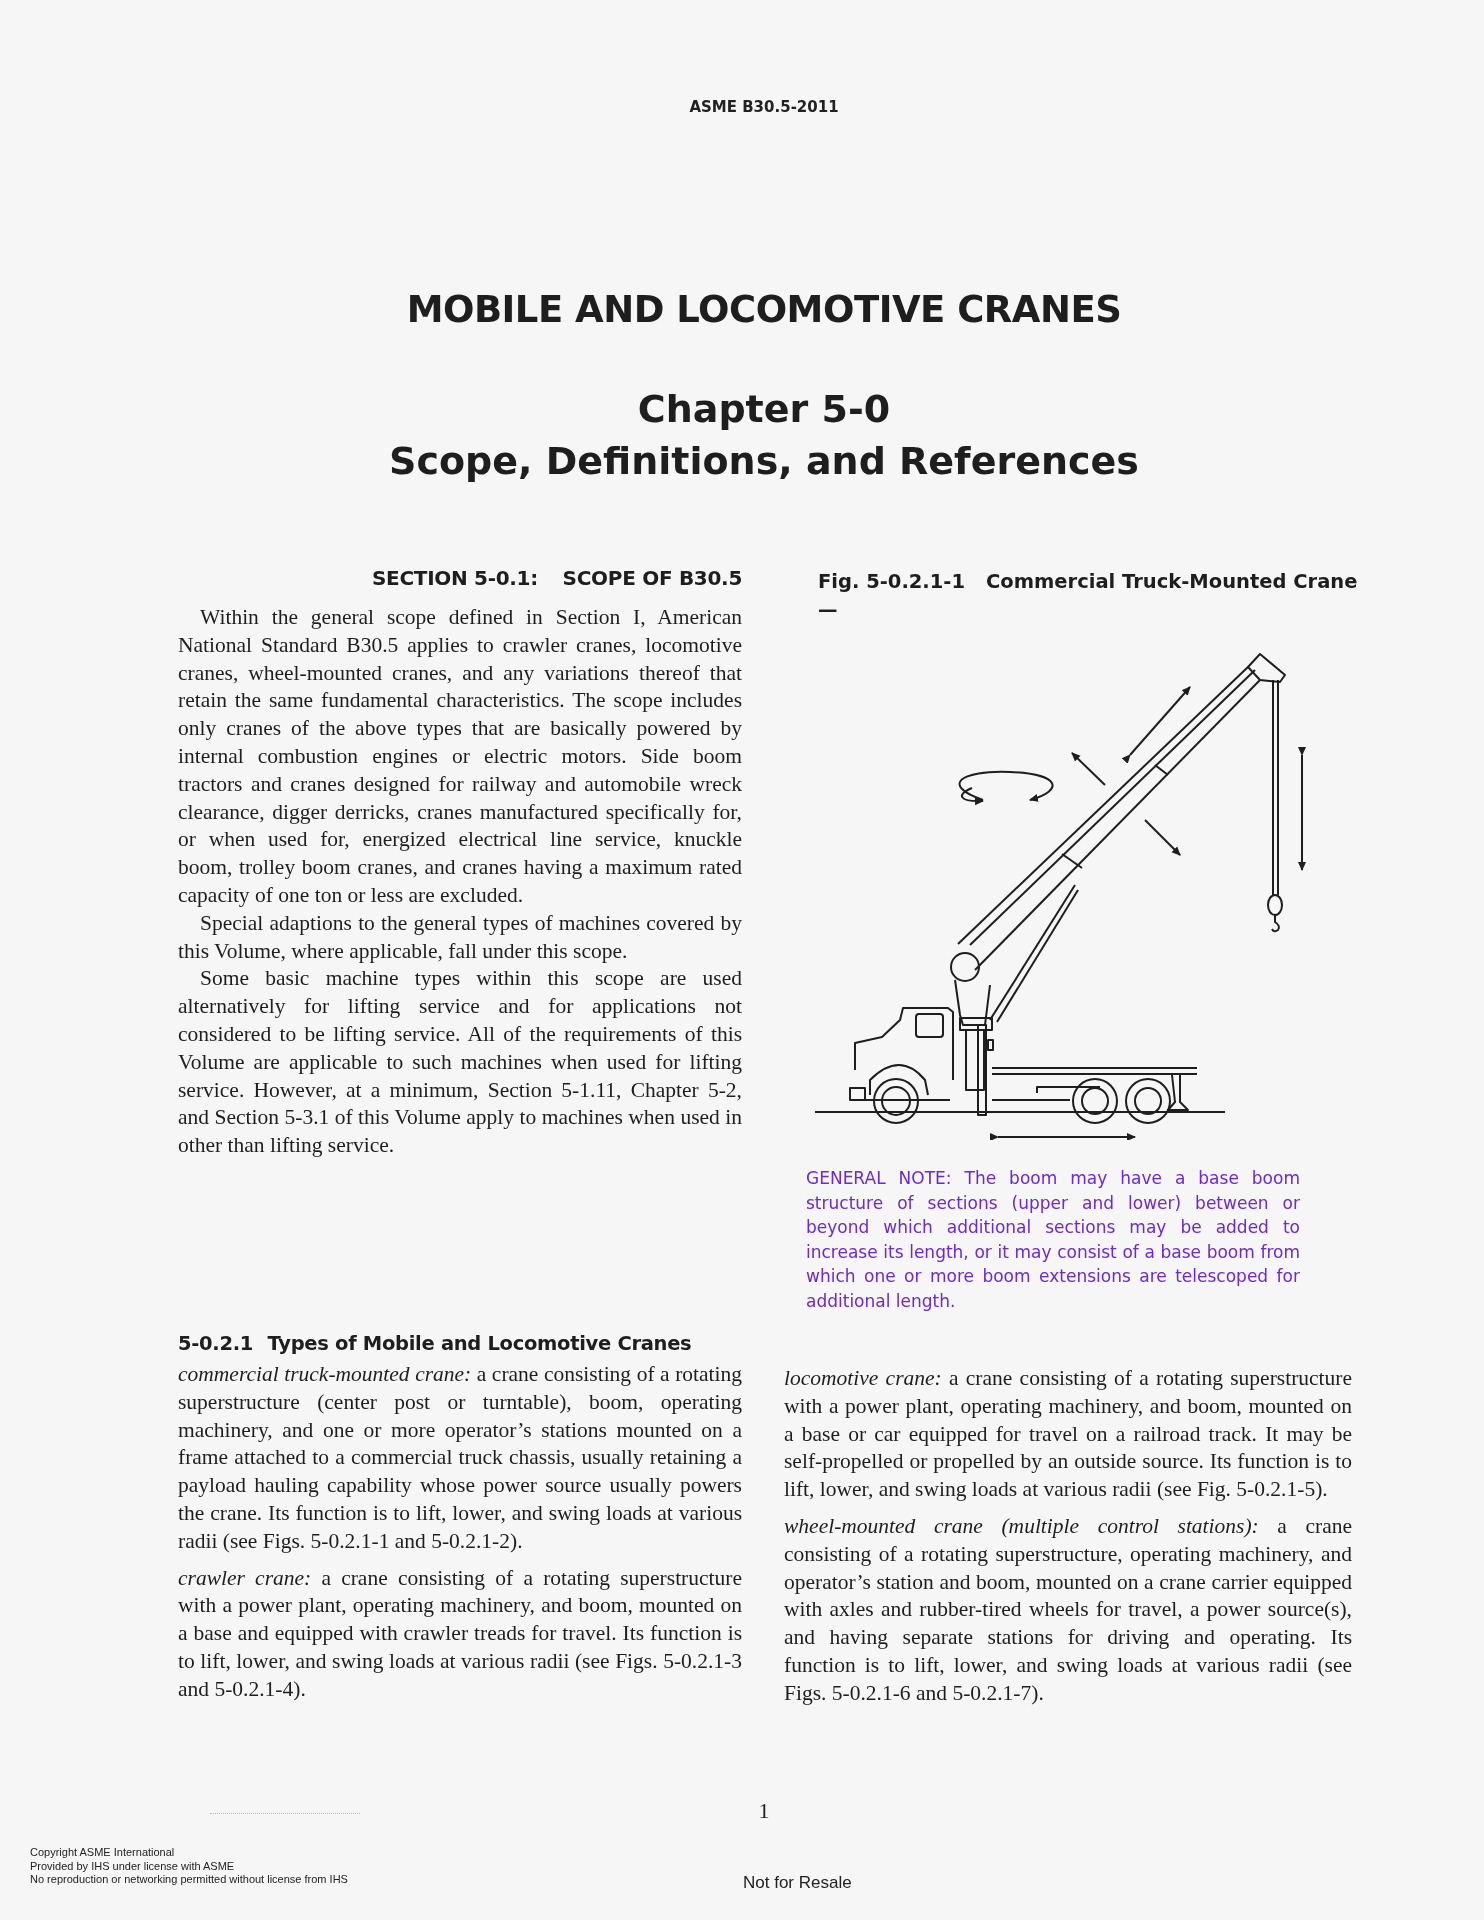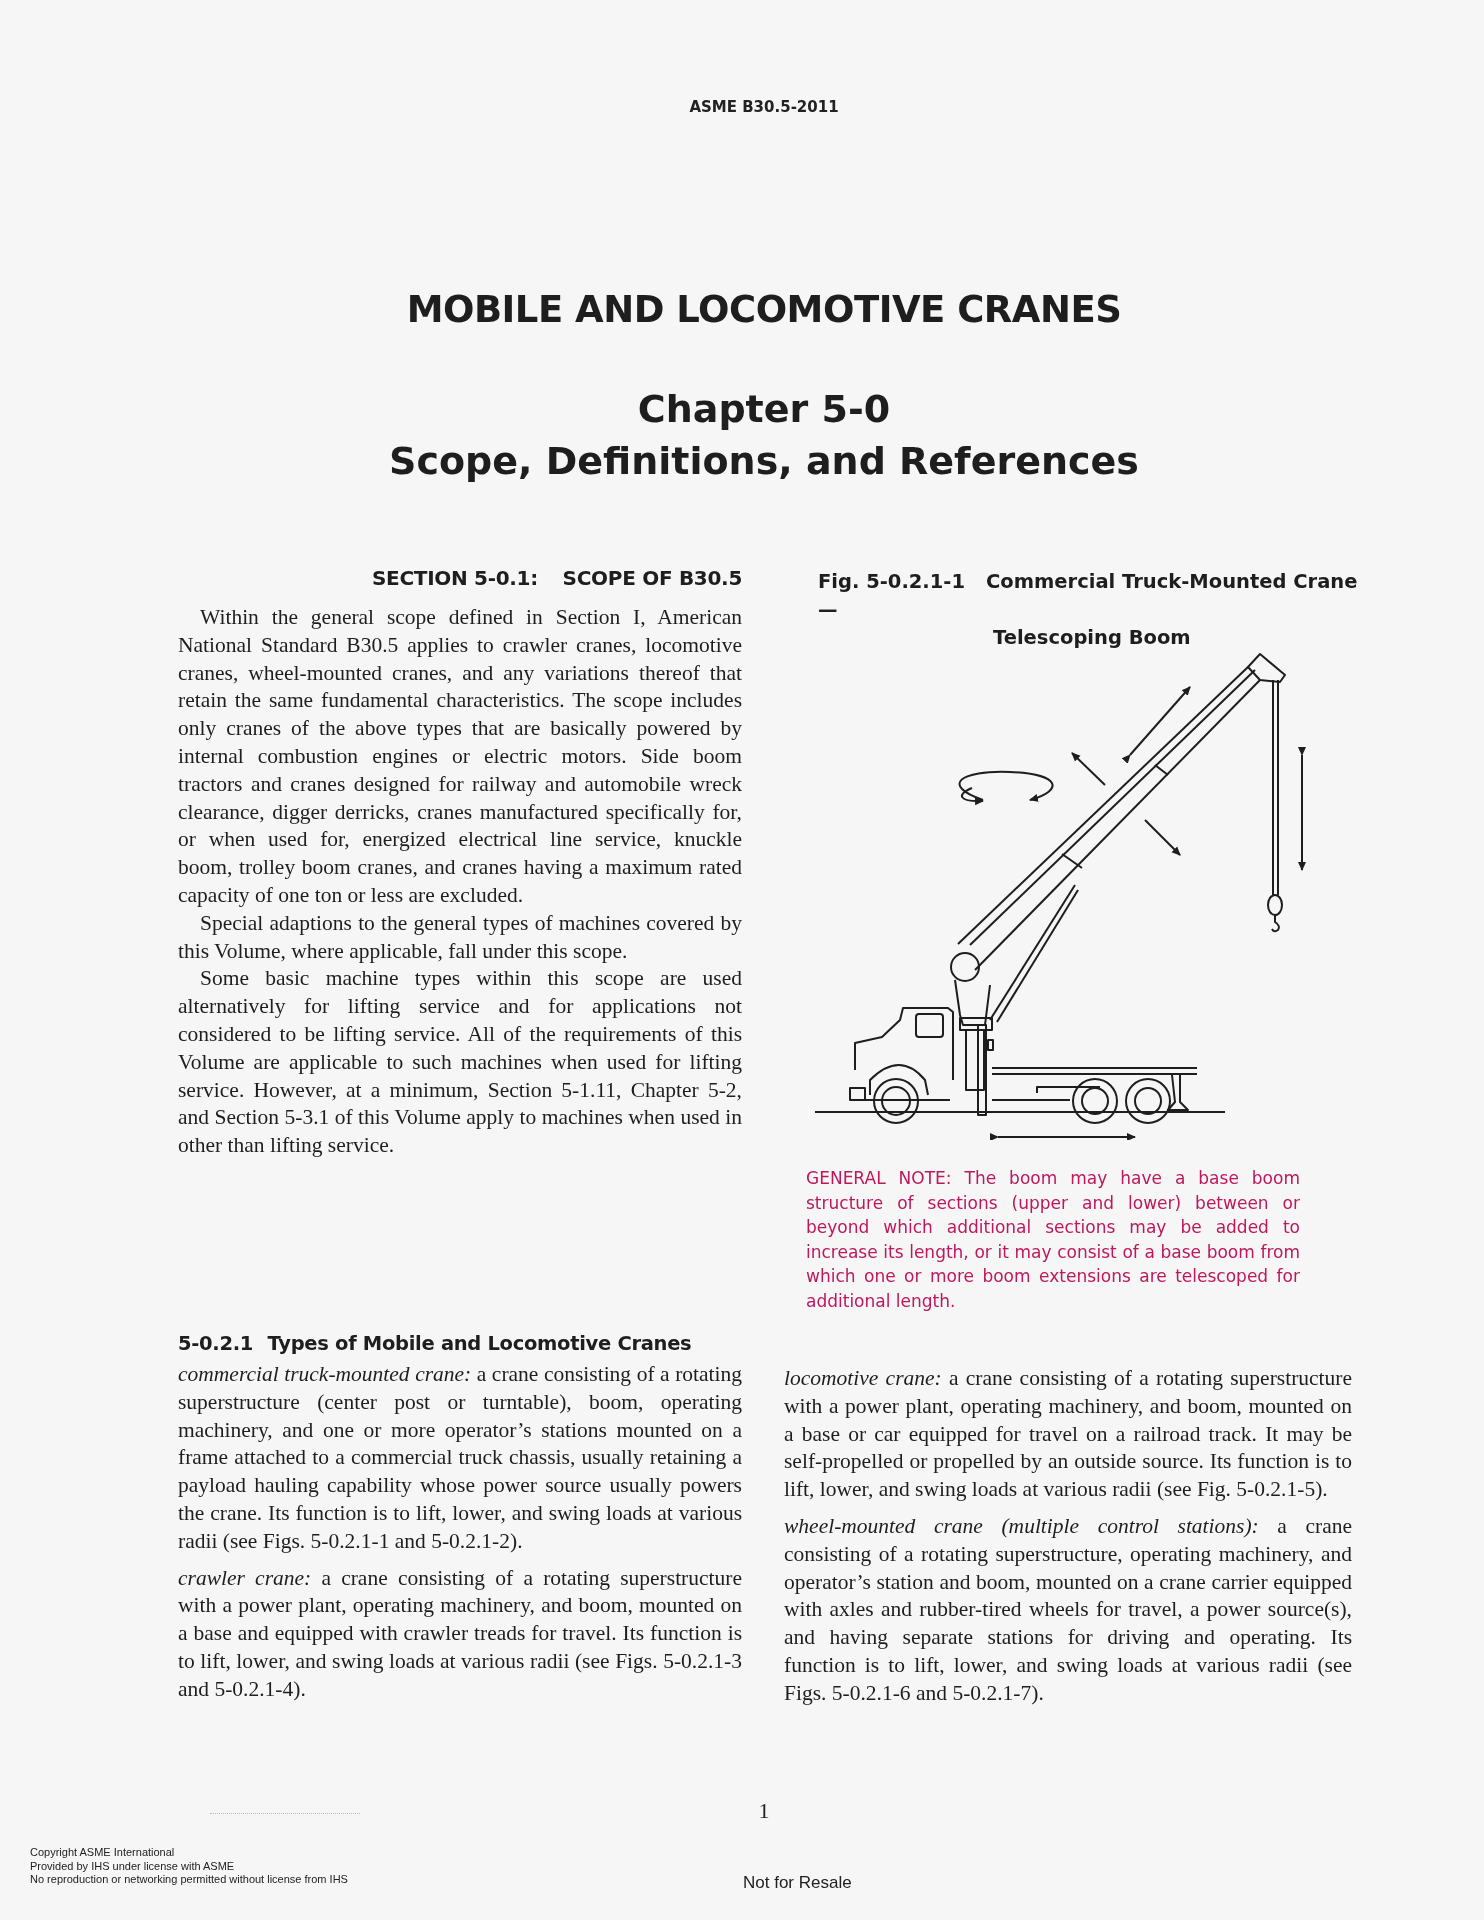--- a/index.html
+++ b/index.html
@@ -36,21 +36,21 @@
   .term { font-style: italic; }
   .fig-title {
     position: absolute; left: 798px; top: 568px; width: 560px;
     font-family: "DejaVu Sans", sans-serif; font-weight: bold; font-size: 19.5px; line-height: 28px; margin-left: 20px;
   }
   .fig-title .fnum { display: inline-block; width: 168px; }
   .fig-title .l2 { display: block; padding-left: 175px; }
   .fig-note {
     position: absolute; left: 806px; top: 1166px; width: 494px;
     font-family: "DejaVu Sans", sans-serif; font-size: 17px; line-height: 24.5px;
-    text-align: justify; color: #be185d;
+    text-align: justify; color: #6d28d9;
   }
   .figure { position: absolute; left: 800px; top: 640px; width: 540px; height: 500px; }
   .page-num {
     position: absolute; top: 1798px; left: 0; width: 1528px; text-align: center;
     font-family: "Liberation Serif", serif; font-size: 22px;
   }
   .scan-dots {
     position: absolute; top: 1813px; left: 210px; width: 150px; height: 3px;
     border-top: 1px dotted #bbb;
   }
@@ -97,21 +97,20 @@
     <span class="term">commercial truck-mounted crane:</span><span> a crane consisting of a rotating superstructure (center post or turntable), boom, operating machinery, and one or more operator’s sta­tions mounted on a frame attached to a commercial truck chassis, usually retaining a payload hauling capability whose power source usually powers the crane. Its func­tion is to lift, lower, and swing loads at various radii (see Figs. 5-0.2.1-1 and 5-0.2.1-2).</span>
   </p>
   <div style="height:9px"></div>
   <p class="body-text">
     <span class="term">crawler crane:</span><span> a crane consisting of a rotating superstruc­ture with a power plant, operating machinery, and boom, mounted on a base and equipped with crawler treads for travel. Its function is to lift, lower, and swing loads at various radii (see Figs. 5-0.2.1-3 and 5-0.2.1-4).</span>
   </p>
 </div>
 
 <div class="fig-title">
   <span class="fnum">Fig. 5-0.2.1-1</span><span>Commercial Truck-Mounted Crane —</span>
-  <span class="l2">Telescoping Boom</span>
 </div>
 
 <div class="figure">
   <svg width="540" height="500" viewBox="0 0 540 500">
     <defs>
       <marker id="ah" markerWidth="10" markerHeight="10" refX="8" refY="5" orient="auto" markerUnits="userSpaceOnUse">
         <path d="M0,1 L9,5 L0,9 z" fill="#1e1e1e"></path>
       </marker>
     </defs>
     <g stroke="#1e1e1e" stroke-width="2" fill="none" stroke-linejoin="round">

